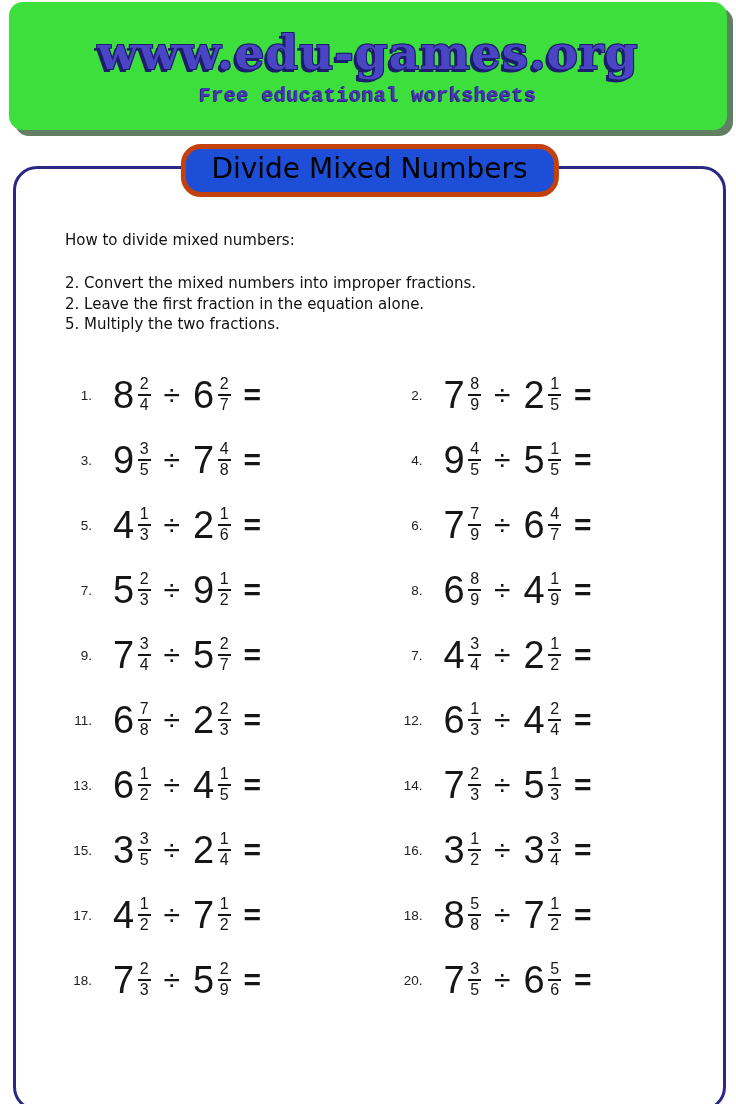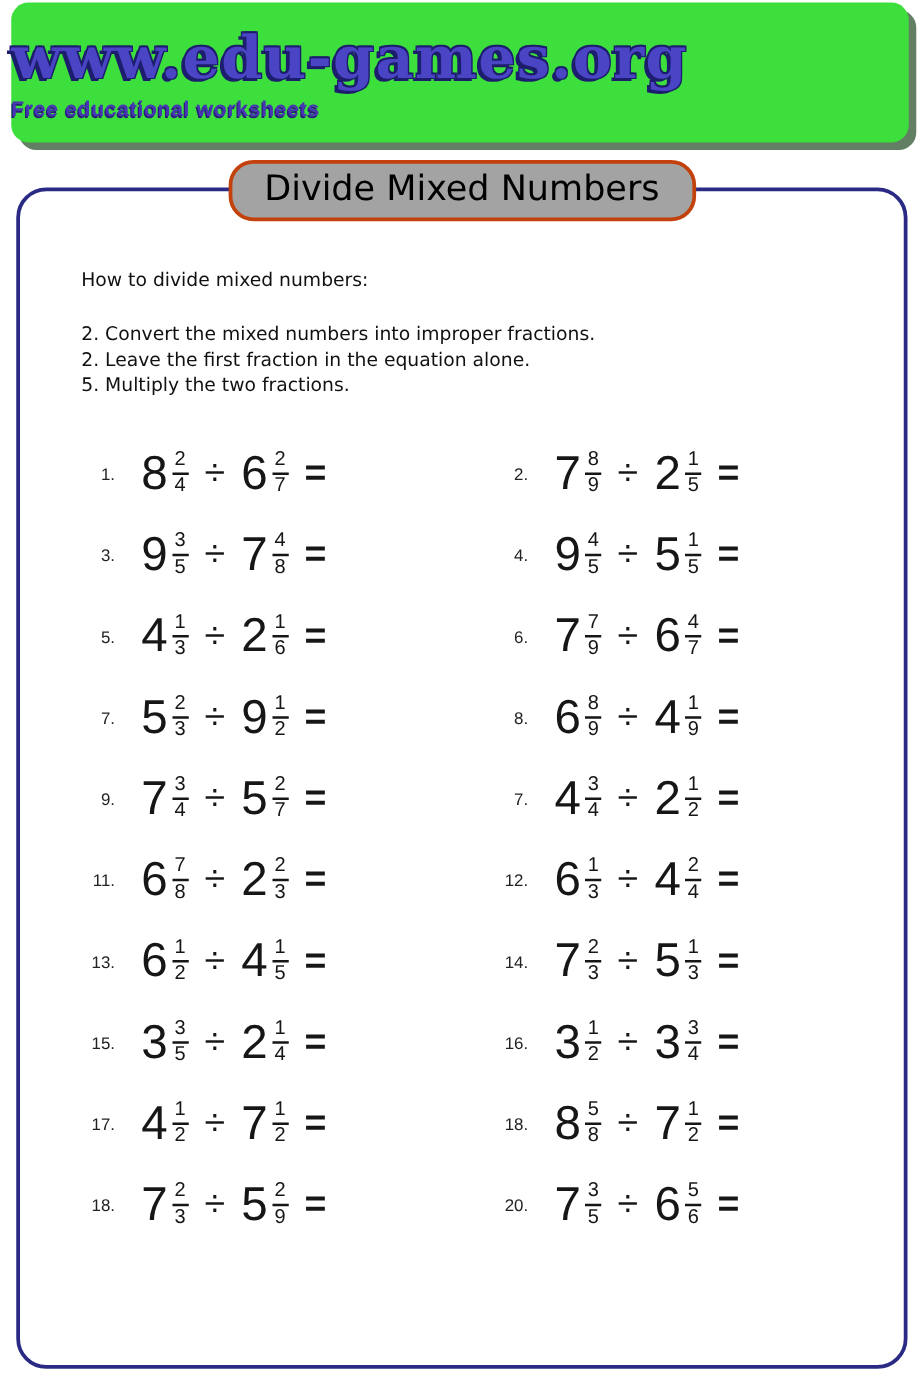--- a/index.html
+++ b/index.html
@@ -2,65 +2,65 @@
 <html><head>
 <meta charset="utf-8">
 <style>
   * { margin: 0; padding: 0; box-sizing: border-box; }
   html, body { width: 736px; height: 1104px; background: #ffffff; overflow: hidden; }
   body { font-family: "Liberation Sans", sans-serif; }
 
   
   .banner {
     margin: 2px 9px 0 9px;
-    height: 112px;
+    height: 128px;
     background: #3cdf3c;
     border-radius: 14px;
     box-shadow: 6px 6px 0 rgba(72, 104, 72, 0.85);
-    display: flex; flex-direction: column; justify-content: center;
+    display: flex; flex-direction: column; align-items: center; justify-content: center;
     gap: 4px;
   }
   .banner-title {
     font-family: "DejaVu Serif", serif;
     font-weight: 700;
     font-size: 47px;
     letter-spacing: 1px;
     color: #4a45c4;
     text-shadow:
       -3px 3px 0 #1d1d6d,
       -1px -1px 0 #1d1d6d,
        1px -1px 0 #1d1d6d,
        1px  1px 0 #1d1d6d,
       -1px  1px 0 #1d1d6d;
   }
   .banner-subtitle {
-    font-family: Liberation Sans, sans-serif;
+    font-family: Liberation Mono, monospace;
     font-weight: 700;
-    font-size: 17px;
+    font-size: 20px;
     color: #4636b4;
     text-shadow: -1px 1px 0 #2a1e7a;
     letter-spacing: 0.5px;
   }
 
   
   .sheet {
     position: relative;
     margin: 36px 10px 0 13px;
     height: 945px;
     border: 3px solid #2a2a85;
     border-radius: 24px;
     background: #ffffff;
   }
   .sheet-title {
     position: absolute;
     top: -25px;
     left: 50%;
     transform: translateX(-50%);
-    background: #a3a3a3;
-    border: 3px solid #c2410c;
+    background: #1d4ed8;
+    border: 5px solid #c2410c;
     border-radius: 20px;
     padding: 3px 26px 7px 26px;
     font-family: "DejaVu Sans", sans-serif;
     font-size: 28px;
     color: #000000;
     white-space: nowrap;
   }
 
   
   .instructions {

